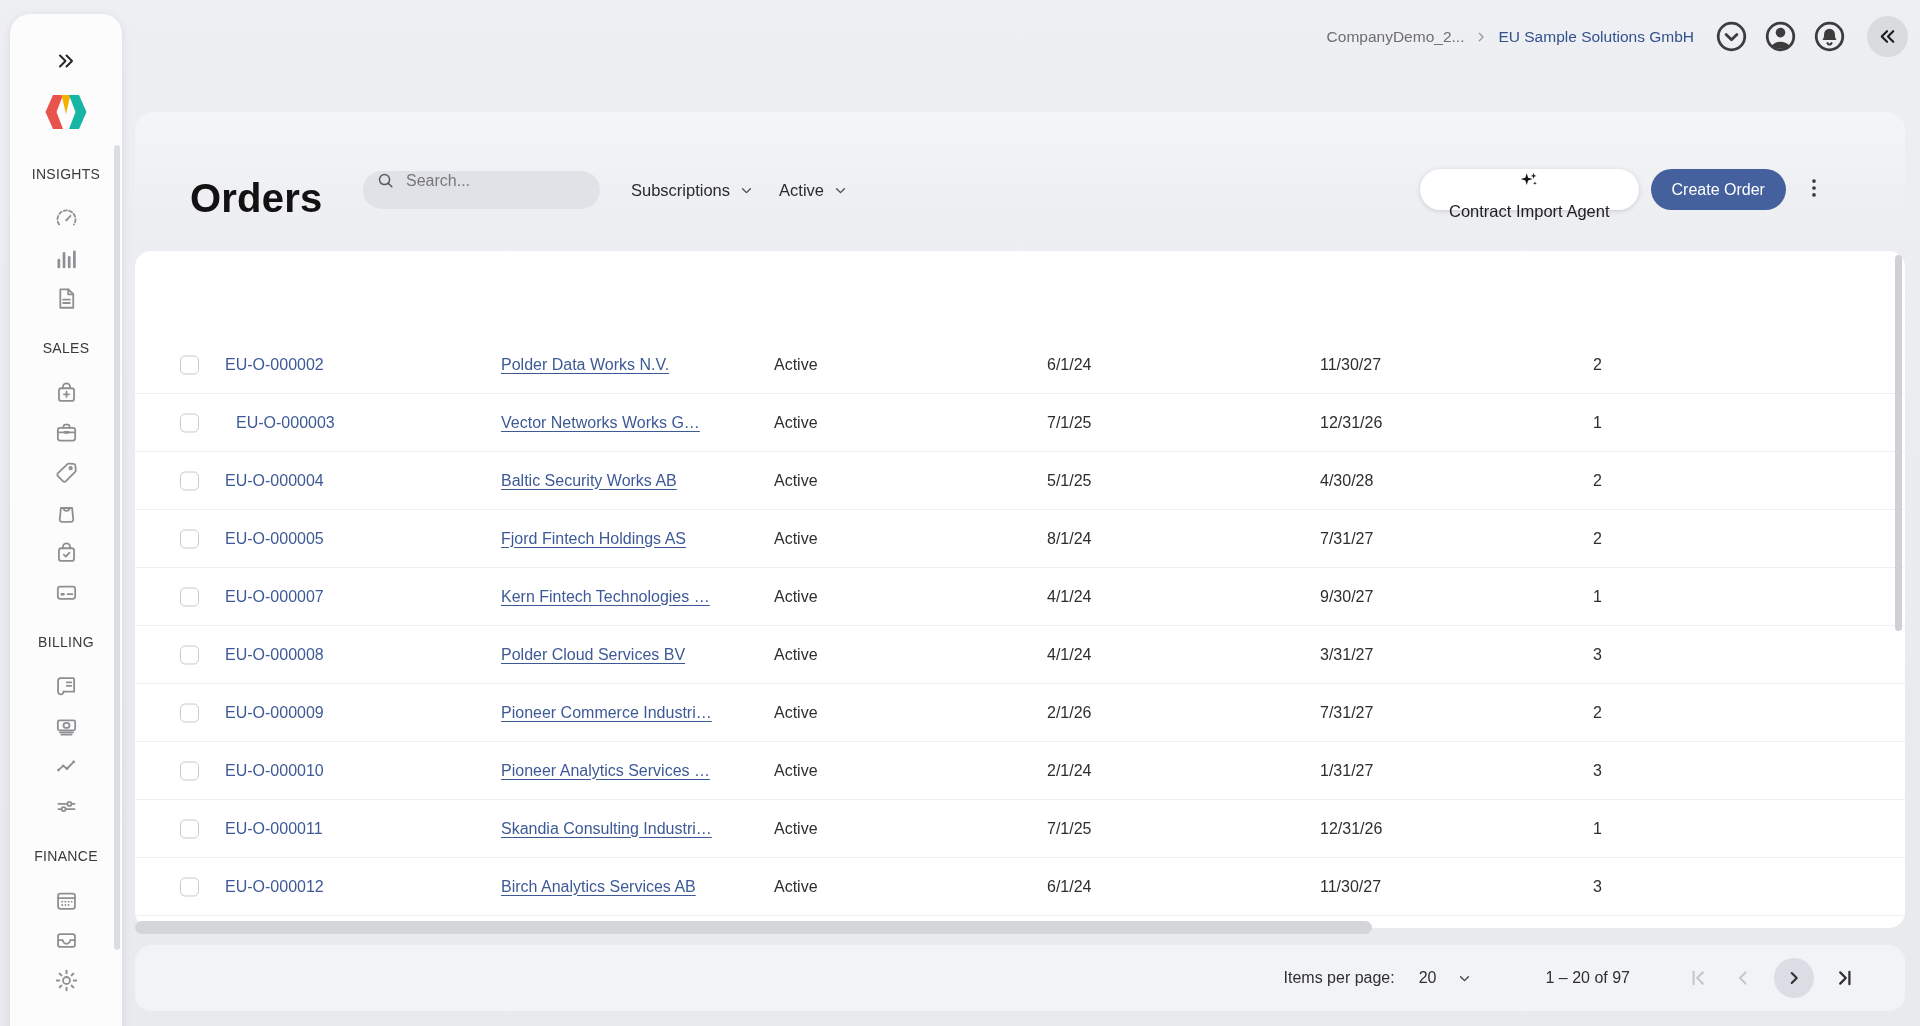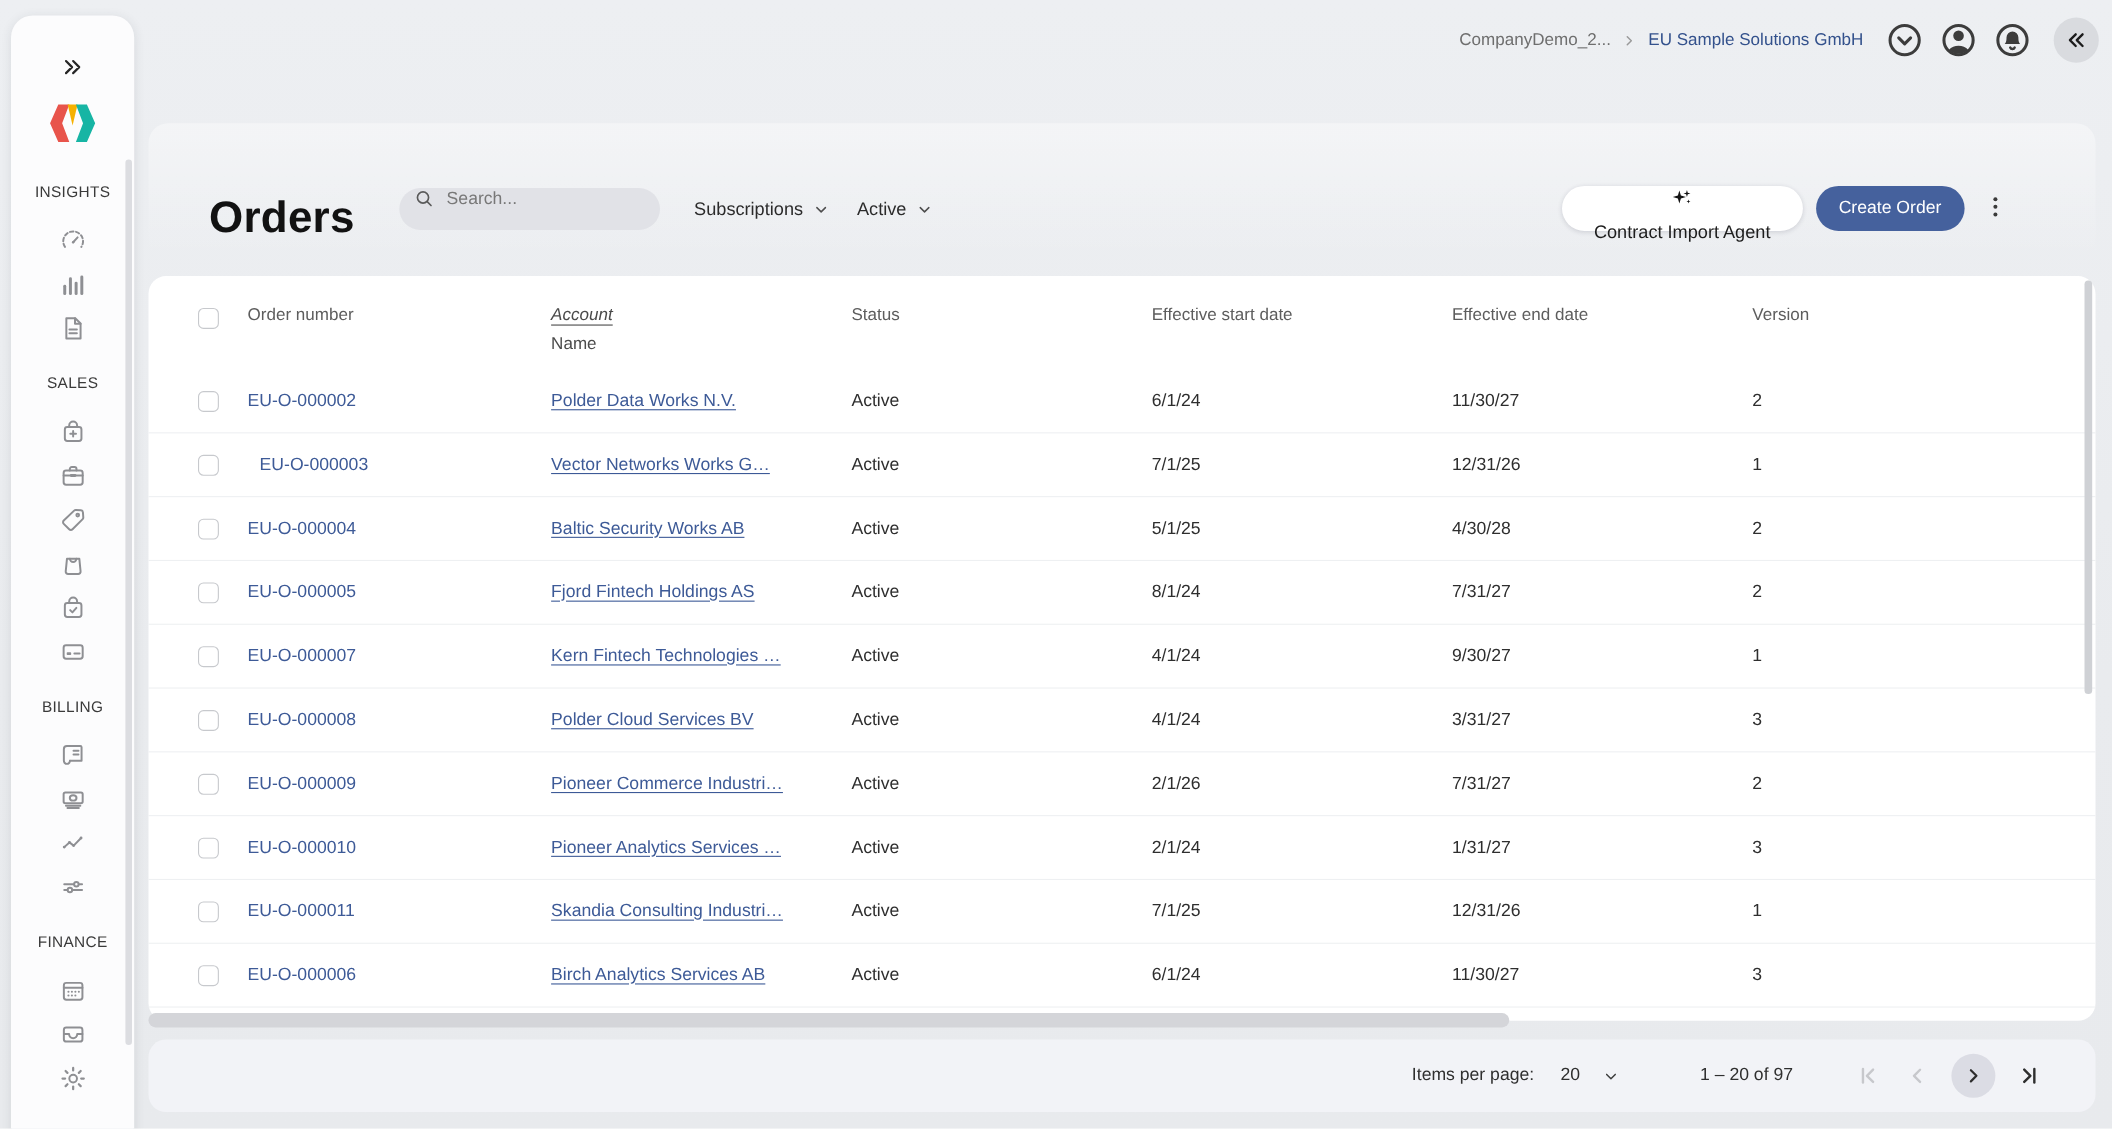--- a/index.html
+++ b/index.html
@@ -296,30 +296,20 @@
           <g fill="currentColor" stroke="none">
             <circle cx="12" cy="5.6" r="1.7"></circle>
             <circle cx="12" cy="12" r="1.7"></circle>
             <circle cx="12" cy="18.4" r="1.7"></circle>
           </g>
         </svg></span>
   </button>
 </div>
 
 <section class="table-card">
-  <div class="thead">
-      <div class="cbx"></div>
-      <span class="th" style="left: 90px;">Order number</span>
-      <span class="th" style="left: 366px;"><span class="account-label">Account</span></span>
-      <span class="th-sub" style="left: 366px;">Name</span>
-      <span class="th" style="left: 639px;">Status</span>
-      <span class="th" style="left: 912px;">Effective start date</span>
-      <span class="th" style="left: 1185px;">Effective end date</span>
-      <span class="th" style="left: 1458px;">Version</span>
-    </div>
   <div class="rows">
       <div class="trow">
         <div class="cbx"></div>
         <span class="cell link" style="left:90px">EU-O-000002</span>
         <span class="cell link u" style="left:366px">Polder Data Works N.V.</span>
         <span class="cell" style="left:639px">Active</span>
         <span class="cell" style="left:912px">6/1/24</span>
         <span class="cell" style="left:1185px">11/30/27</span>
         <span class="cell" style="left:1458px">2</span>
       </div>
@@ -390,21 +380,21 @@
         <div class="cbx"></div>
         <span class="cell link" style="left:90px">EU-O-000011</span>
         <span class="cell link u" style="left:366px">Skandia Consulting Industri…</span>
         <span class="cell" style="left:639px">Active</span>
         <span class="cell" style="left:912px">7/1/25</span>
         <span class="cell" style="left:1185px">12/31/26</span>
         <span class="cell" style="left:1458px">1</span>
       </div>
       <div class="trow">
         <div class="cbx"></div>
-        <span class="cell link" style="left:90px">EU-O-000006</span>
+        <span class="cell link" style="left:90px">EU-O-000012</span>
         <span class="cell link u" style="left:366px">Birch Analytics Services AB</span>
         <span class="cell" style="left:639px">Active</span>
         <span class="cell" style="left:912px">6/1/24</span>
         <span class="cell" style="left:1185px">11/30/27</span>
         <span class="cell" style="left:1458px">3</span>
       </div>
     </div>
   <div class="v-scrollbar"></div>
 </section>
 <div class="h-scrollbar"></div>

